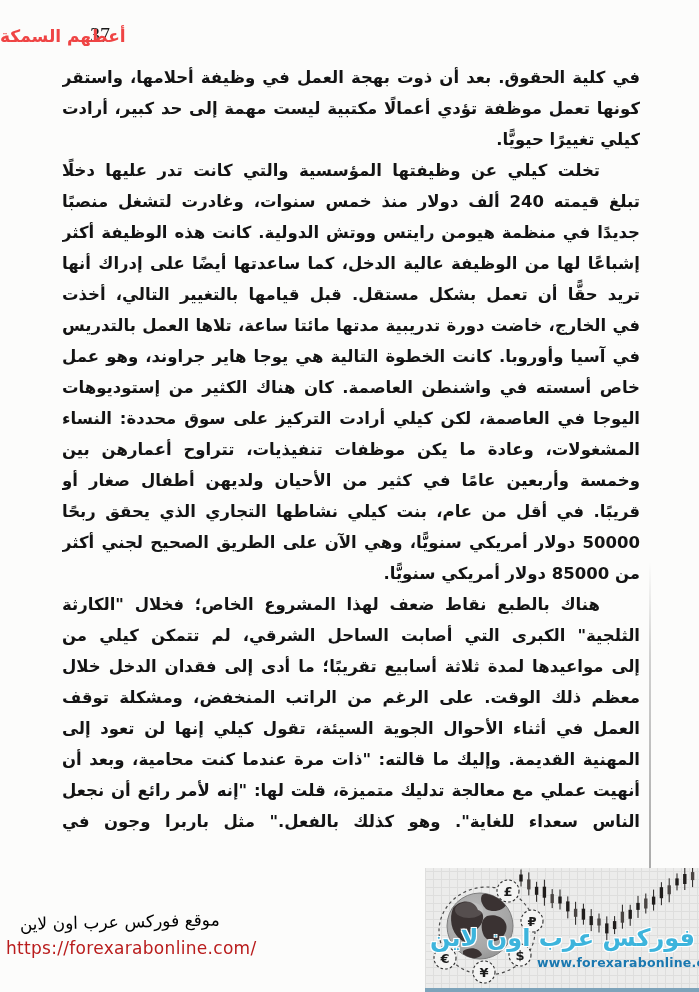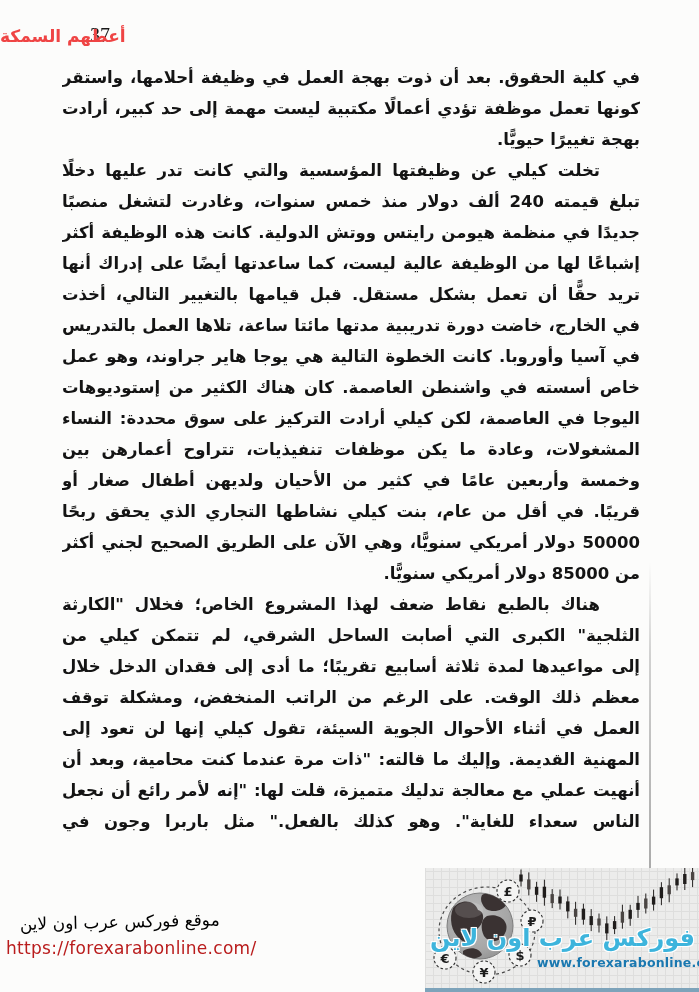--- a/index.html
+++ b/index.html
@@ -72,25 +72,25 @@
 <body>
 
 <div id="page">
 
   <div class="page-number">37</div>
   <div class="header-title">أعطهم السمكة</div>
 
   <div class="body-text">
       <div class="bline">في كلية الحقوق. بعد أن ذوت بهجة العمل في وظيفة أحلامها، واستقر واقع</div>
       <div class="bline">كونها تعمل موظفة تؤدي أعمالًا مكتبية ليست مهمة إلى حد كبير، أرادت</div>
-      <div class="bline shortlast">بهجة تغييرًا حيويًّا.</div>
+      <div class="bline shortlast">كيلي تغييرًا حيويًّا.</div>
       <div class="bline indent">تخلت كيلي عن وظيفتها المؤسسية والتي كانت تدر عليها دخلًا سنويًّا</div>
       <div class="bline">تبلغ قيمته 240 ألف دولار منذ خمس سنوات، وغادرت لتشغل منصبًا</div>
       <div class="bline">جديدًا في منظمة هيومن رايتس ووتش الدولية. كانت هذه الوظيفة أكثر</div>
-      <div class="bline">إشباعًا لها من الوظيفة عالية ليست، كما ساعدتها أيضًا على إدراك أنها</div>
+      <div class="bline">إشباعًا لها من الوظيفة عالية الدخل، كما ساعدتها أيضًا على إدراك أنها</div>
       <div class="bline">تريد حقًّا أن تعمل بشكل مستقل. قبل قيامها بالتغيير التالي، أخذت كيلي</div>
       <div class="bline">في الخارج، خاضت دورة تدريبية مدتها مائتا ساعة، تلاها العمل بالتدريس</div>
       <div class="bline">في آسيا وأوروبا. كانت الخطوة التالية هي يوجا هاير جراوند، وهو عمل</div>
       <div class="bline">خاص أسسته في واشنطن العاصمة. كان هناك الكثير من إستوديوهات</div>
       <div class="bline">اليوجا في العاصمة، لكن كيلي أرادت التركيز على سوق محددة: النساء</div>
       <div class="bline">المشغولات، وعادة ما يكن موظفات تنفيذيات، تتراوح أعمارهن بين ثلاثين</div>
       <div class="bline">وخمسة وأربعين عامًا في كثير من الأحيان ولديهن أطفال صغار أو سينجبن</div>
       <div class="bline">قريبًا. في أقل من عام، بنت كيلي نشاطها التجاري الذي يحقق ربحًا يجاوز</div>
       <div class="bline">50000 دولار أمريكي سنويًّا، وهي الآن على الطريق الصحيح لجني أكثر</div>
       <div class="bline shortlast">من 85000 دولار أمريكي سنويًّا.</div>

